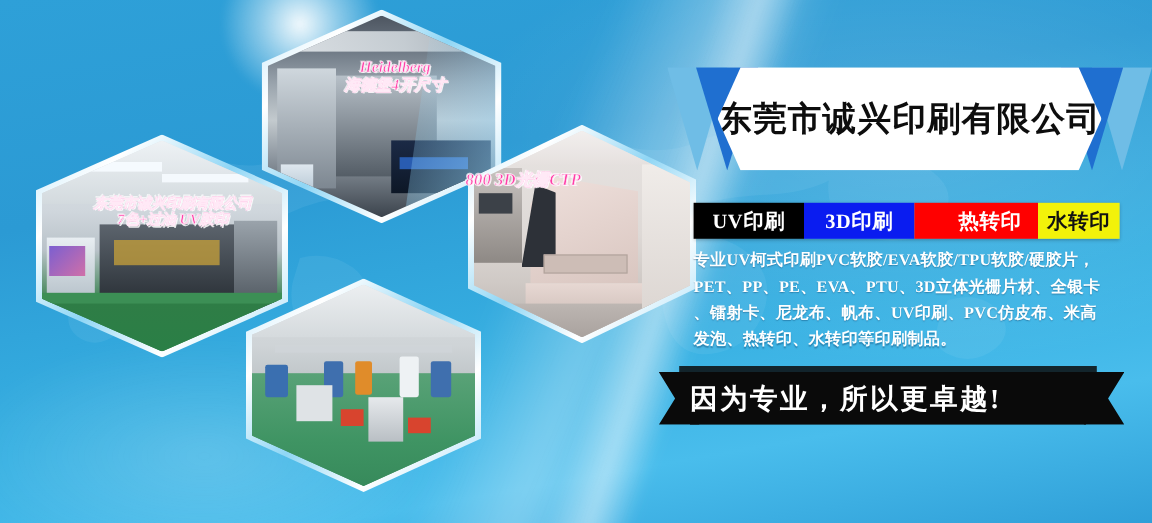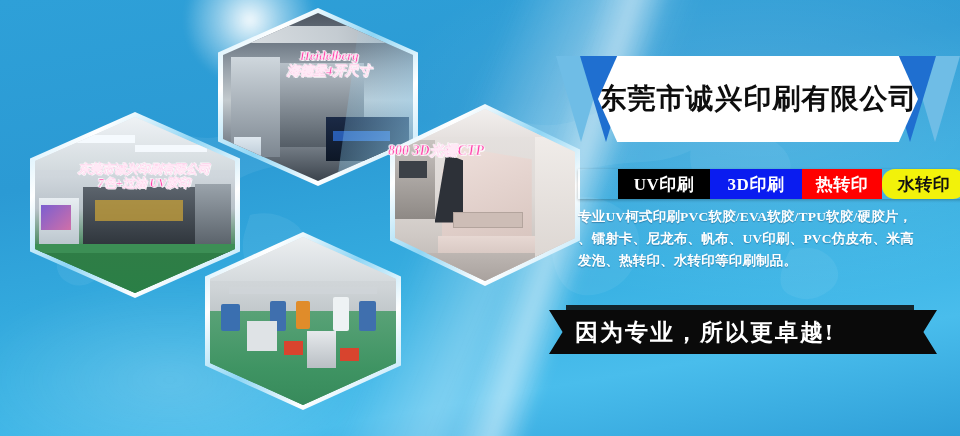--- a/index.html
+++ b/index.html
@@ -53,24 +53,24 @@
   .title-plate{position:absolute;left:42px;right:42px;top:0;height:86px;background:#fff;
     clip-path:polygon(6% 0,94% 0,100% 50%,94% 100%,6% 100%,0 50%);
     display:flex;align-items:center;justify-content:center;}
   .title-plate span{font-size:28px;font-weight:bold;color:#0d0d0d;letter-spacing:1px;
     font-family:"Liberation Sans","DejaVu Sans",sans-serif;}
 
   .tags{position:absolute;left:578px;top:169px;display:flex;height:30px;
     box-shadow:0 1px 3px rgba(0,0,0,.28);}
   .tag{display:flex;align-items:center;justify-content:center;font-weight:bold;font-size:17px;
     font-family:"Liberation Serif","DejaVu Serif",serif;letter-spacing:.5px;}
-  .tag.t1{width:92px;background:#000;color:#fff;margin-left:40px;}
+  .tag.t1{width:92px;background:#000;color:#fff;}
   .tag.t2{width:92px;background:#0a1cf0;color:#fff;}
-  .tag.t3{width:80px;background:#ff0000;color:#fff;}
-  .tag.t4{width:84px;background:#f2f20a;color:#121212;border-radius:13px;}
+  .tag.t3{width:80px;background:#ff0000;color:#fff;padding-left:23px;}
+  .tag.t4{width:68px;background:#f2f20a;color:#121212;}
 
   .desc{position:absolute;left:578px;top:206px;width:372px;color:#ffffff;font-size:13.5px;
     line-height:22px;font-family:"Liberation Serif","DejaVu Serif",serif;font-weight:bold;
     text-shadow:0 1px 1px rgba(0,40,80,.35);letter-spacing:.2px;}
   .desc div{white-space:nowrap;}
 
   .ribbon{position:absolute;left:575px;top:310px;width:330px;height:44px;background:#0a0a0a;
     clip-path:polygon(0 0,100% 0,100% 100%,0 100%);
     display:flex;align-items:center;justify-content:flex-start;}
   .ribbon span{color:#fff;font-size:23px;font-weight:bold;letter-spacing:2px;
@@ -201,20 +201,21 @@
 
   <div class="tags">
     <div class="tag t1">UV印刷</div>
     <div class="tag t2">3D印刷</div>
     <div class="tag t3">热转印</div>
     <div class="tag t4">水转印</div>
   </div>
 
   <div class="desc">
     <div>专业UV柯式印刷PVC软胶/EVA软胶/TPU软胶/硬胶片，</div>
+    <div>PET、PP、PE、EVA、PTU、3D立体光栅片材、全银卡</div>
     <div>、镭射卡、尼龙布、帆布、UV印刷、PVC仿皮布、米高</div>
     <div>发泡、热转印、水转印等印刷制品。</div>
   </div>
 
   <div class="rib-shadow"></div>
   <div class="rib-tail left"></div>
   <div class="rib-tail right"></div>
   <div class="ribbon">
     <span>因为专业，所以更卓越!</span>
   </div>

